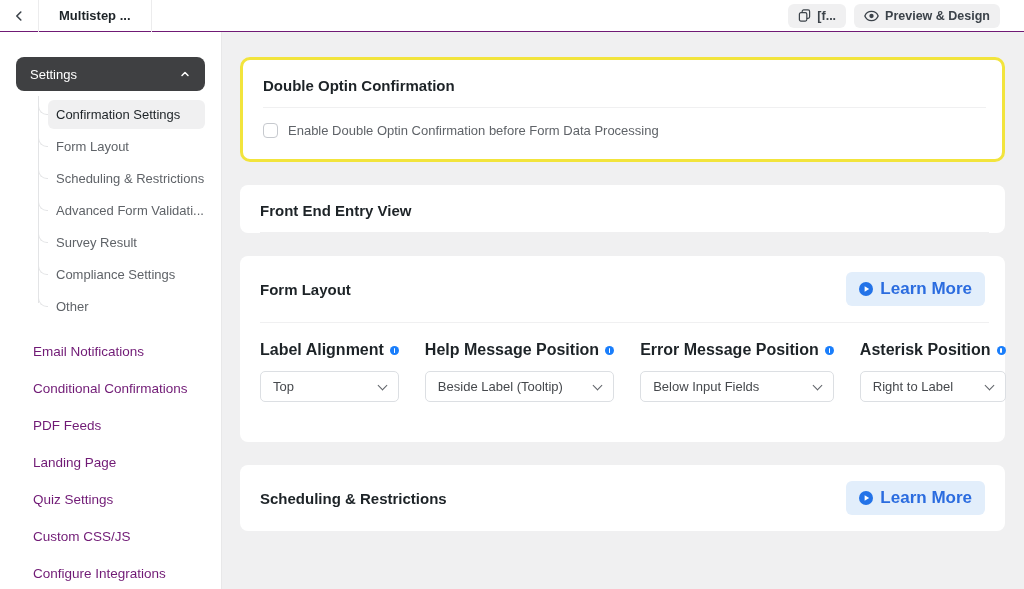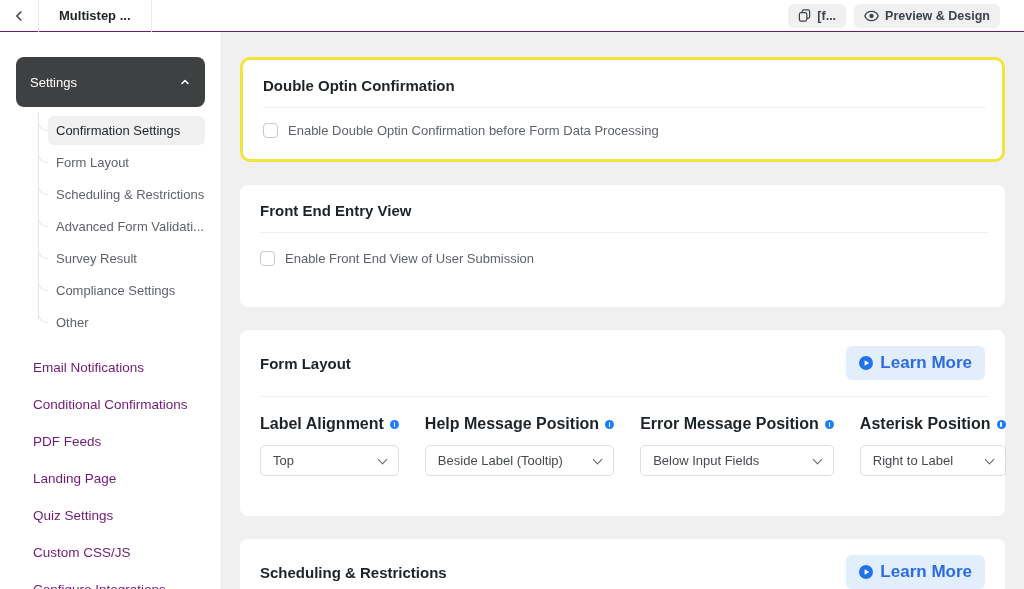--- a/index.html
+++ b/index.html
@@ -16,21 +16,21 @@
   .tabs { display:flex; align-items:center; gap:8px; margin-left:24px; }
   .tab { padding:5px 12px; font-size:13px; font-weight:600; color:#3c434a; border-radius:6px; cursor:pointer; white-space:nowrap; }
   .tab.active { color:#2173e3; background:#e9f2fd; }
   .tb-right { margin-left:auto; display:flex; align-items:center; gap:8px; padding-right:24px; }
   .tb-btn { display:flex; align-items:center; gap:6px; background:#f0f0f1; border-radius:6px;
             padding:5px 10px; font-size:12.5px; font-weight:600; color:#3c434a; cursor:pointer; white-space:nowrap; }
 
   
   .sidebar { position:absolute; top:32px; left:0; width:222px; height:557px; background:#fff;
              border-right:1px solid #e8e8e9; padding:25px 16px 0; overflow:hidden; }
-  .settings-group-btn { background:#3f4042; color:#fff; border-radius:8px; height:50px;
+  .settings-group-btn { background:#3f4042; color:#fff; border-radius:8px; height:34px;
              display:flex; align-items:center; justify-content:space-between; padding:0 14px;
              font-size:13px; cursor:pointer; }
   .tree { list-style:none; position:relative; margin:9px 0 6px 22px; padding-left:10px; }
   .tree::before { content:""; position:absolute; left:0; top:-4px; bottom:18px; width:1px; background:#e3e4e6; }
   .tree-item { position:relative; font-size:13px; color:#5f6368; padding:7px 8px; margin-bottom:3px;
                border-radius:6px; cursor:pointer; white-space:nowrap; }
   .tree-item::before { content:""; position:absolute; left:-10px; top:-3px; width:9px; height:17px;
                border-left:1px solid #e3e4e6; border-bottom:1px solid #e3e4e6; border-bottom-left-radius:9px; }
   .tree-item.active { background:#f0f0f1; color:#1d2327; }
   .side-items { list-style:none; margin-top:12px; }
@@ -134,24 +134,20 @@
         <span class="checkbox"></span>
         <span class="checkbox-label">Enable Double Optin Confirmation before Form Data Processing</span>
       </div>
     </div>
 
     <div class="card">
       <div class="card-head">
         <div class="card-title">Front End Entry View</div>
       </div>
       <div class="card-divider"></div>
-      <div class="checkbox-row roomy">
-        <span class="checkbox"></span>
-        <span class="checkbox-label">Enable Front End View of User Submission</span>
-      </div>
     </div>
 
     <div class="card">
       <div class="card-head tall">
         <div class="card-title">Form Layout</div>
         <div class="learn-more">
           <svg width="14" height="14" viewBox="0 0 14 14">
               <circle cx="7" cy="7" r="7" fill="#2373e8"></circle>
               <polygon points="5.6,4.3 10.2,7 5.6,9.7" fill="#fff"></polygon>
             </svg>

